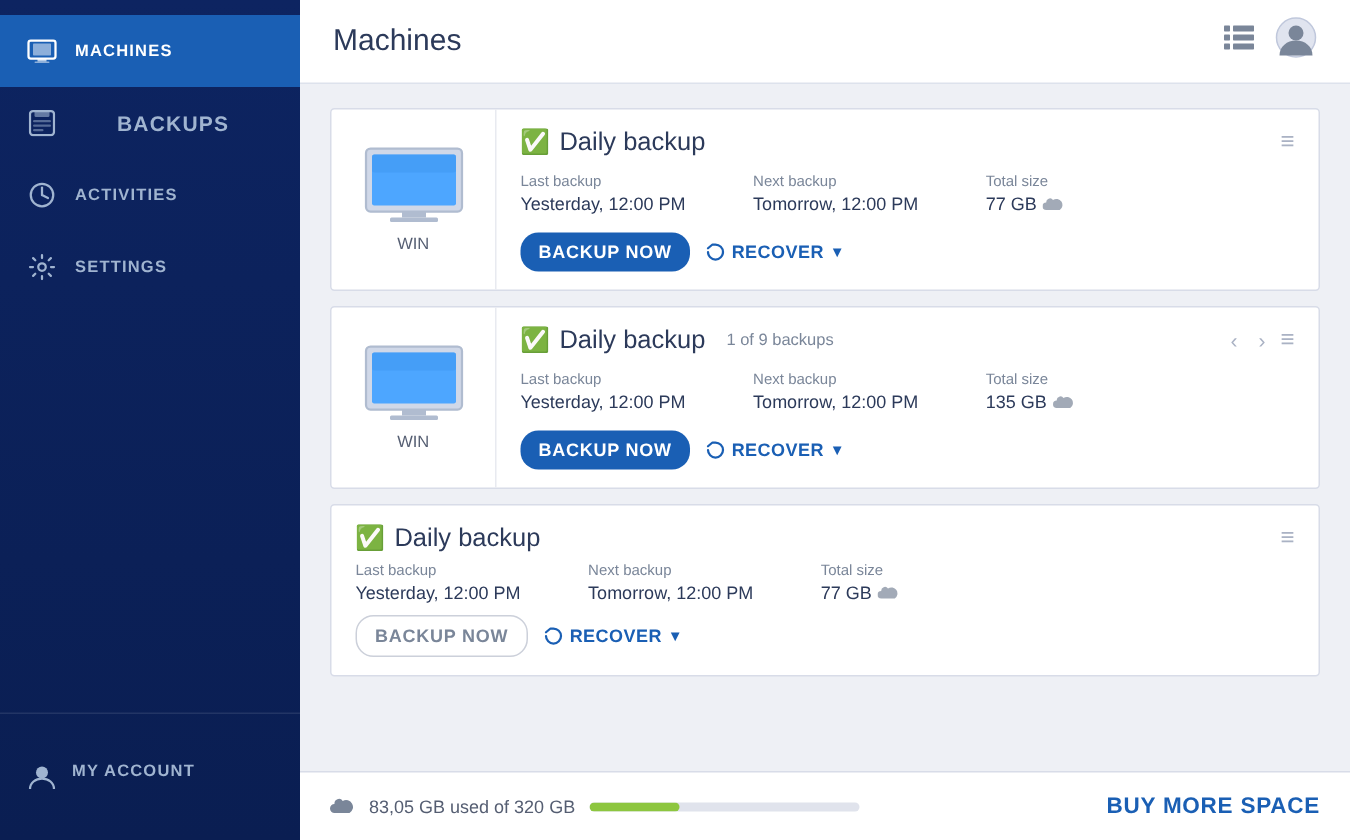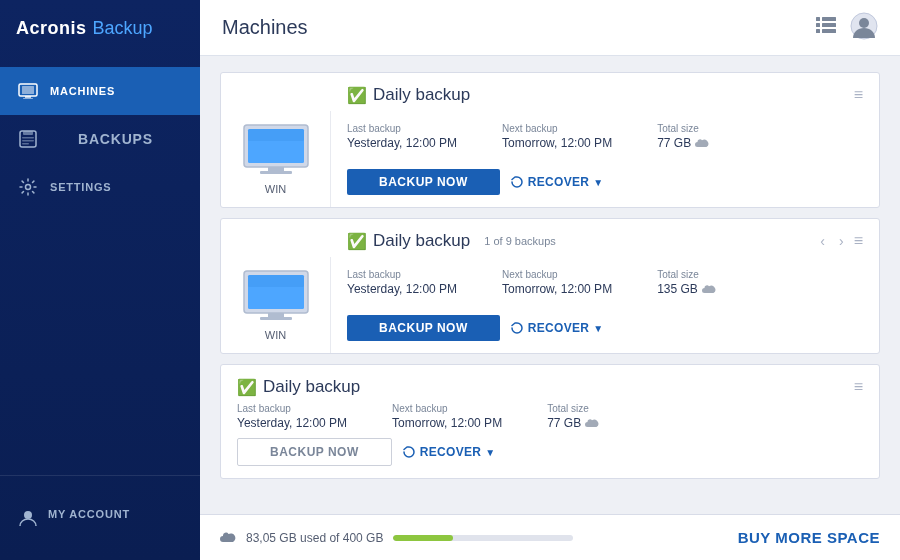--- a/index.html
+++ b/index.html
@@ -129,23 +129,22 @@
       display: flex;
       align-items: stretch;
       min-height: 110px;
     }
     .machine-icon-col {
       width: 110px;
       min-width: 110px;
       display: flex;
       flex-direction: column;
       align-items: center;
-      padding: 12px 8px;
+      padding: 24px 8px;
       border-right: 1px solid #e8eaf0;
-      margin-top: 38px;
     }
     .machine-img {
       width: 72px;
       height: 54px;
       margin-bottom: 6px;
     }
     .machine-name {
       font-size: 11px;
       color: #555e72;
       font-weight: 400;
@@ -224,26 +223,26 @@
     .actions-row {
       display: flex;
       align-items: center;
       gap: 10px;
       margin-top: 4px;
     }
     .btn-backup-now {
       background: #1a5fb4;
       color: #ffffff;
       border: none;
-      padding: 6px 32px;
+      padding: 6px 12px;
       font-size: 12px;
       font-weight: 600;
       letter-spacing: 0.5px;
       cursor: pointer;
-      border-radius: 2px;
+      border-radius: 12px;
       text-transform: uppercase;
     }
     .btn-backup-now.disabled {
       background: #ffffff;
       color: #7a8699;
       border: 1px solid #ccd0da;
     }
     .btn-recover {
       background: transparent;
       color: #1a5fb4;
@@ -298,24 +297,20 @@
       cursor: pointer;
       text-transform: uppercase;
       letter-spacing: 0.5px;
     }
     .icon-account { font-size: 16px; }
   </style>
 </head>
 <body>
 
 <div class="sidebar">
-  <div class="sidebar-logo">
-    <span class="logo-acronis">Acronis</span>
-    <span class="logo-backup">Backup</span>
-  </div>
   <nav class="sidebar-nav">
 
   <div class="nav-item active">
         <div class="nav-icon">
           <svg width="20" height="16" viewBox="0 0 20 16" fill="none">
       <rect x="1" y="1" width="18" height="12" rx="1.5" stroke="currentColor" stroke-width="1.5" fill="none"></rect>
       <rect x="4" y="3" width="12" height="8" rx="0.5" fill="currentColor" opacity="0.5"></rect>
       <rect x="7" y="13" width="6" height="2" fill="currentColor" opacity="0.7"></rect>
       <rect x="5" y="15" width="10" height="1" rx="0.5" fill="currentColor" opacity="0.5"></rect>
     </svg>
@@ -326,20 +321,30 @@
         <div class="nav-icon">
           <svg width="18" height="18" viewBox="0 0 18 18" fill="none">
       <rect x="1" y="1" width="16" height="16" rx="2" stroke="currentColor" stroke-width="1.5" fill="none"></rect>
       <rect x="4" y="1" width="10" height="4" rx="1" fill="currentColor" opacity="0.6"></rect>
       <rect x="3" y="7" width="12" height="1.5" rx="0.75" fill="currentColor" opacity="0.5"></rect>
       <rect x="3" y="10" width="12" height="1.5" rx="0.75" fill="currentColor" opacity="0.5"></rect>
       <rect x="3" y="13" width="7" height="1.5" rx="0.75" fill="currentColor" opacity="0.5"></rect>
     </svg>
         </div>
         <span style="font-size: 14px; margin-left: 28px;">BACKUPS</span>
+      </div>
+      <div class="nav-item">
+        <div class="nav-icon">
+          <svg width="18" height="18" viewBox="0 0 18 18" fill="none">
+      <circle cx="9" cy="9" r="7.5" stroke="currentColor" stroke-width="1.5" fill="none"></circle>
+      <path d="M9 9 L9 4" stroke="currentColor" stroke-width="1.5" stroke-linecap="round"></path>
+      <path d="M9 9 L13 11" stroke="currentColor" stroke-width="1.5" stroke-linecap="round"></path>
+    </svg>
+        </div>
+        <span style="font-size: 11px;">ACTIVITIES</span>
       </div>
       <div class="nav-item">
         <div class="nav-icon">
           <svg width="18" height="18" viewBox="0 0 18 18" fill="none">
       <circle cx="9" cy="9" r="2.5" stroke="currentColor" stroke-width="1.5" fill="none"></circle>
       <path d="M9 1v2M9 15v2M1 9h2M15 9h2M3.1 3.1l1.4 1.4M13.5 13.5l1.4 1.4M3.1 14.9l1.4-1.4M13.5 4.5l1.4-1.4" stroke="currentColor" stroke-width="1.5" stroke-linecap="round"></path>
     </svg>
         </div>
         <span style="font-size: 11px;">SETTINGS</span>
       </div>
@@ -542,20 +547,20 @@
   </div>
     </div>
 
   <div class="bottom-bar">
     <div class="storage-info">
       <span style="color:#7a8699; font-size:14px;">
         <svg width="16" height="12" viewBox="0 0 16 12" fill="none">
           <path d="M13 11H3a3 3 0 010-6 3 3 0 015.5-2A3.5 3.5 0 0113 11z" fill="#7a8699"></path>
         </svg>
       </span>
-      <span class="storage-text">83,05 GB used of 400 GB</span>
+      <span class="storage-text">83,05 GB used of 320 GB</span>
       <div class="storage-bar-wrap">
         <div class="storage-bar-fill" id="storage-fill" style="width: 33%;"></div>
       </div>
     </div>
     <span class="buy-more-link">BUY MORE SPACE</span>
   </div>
 </div>
 
 </body></html>

